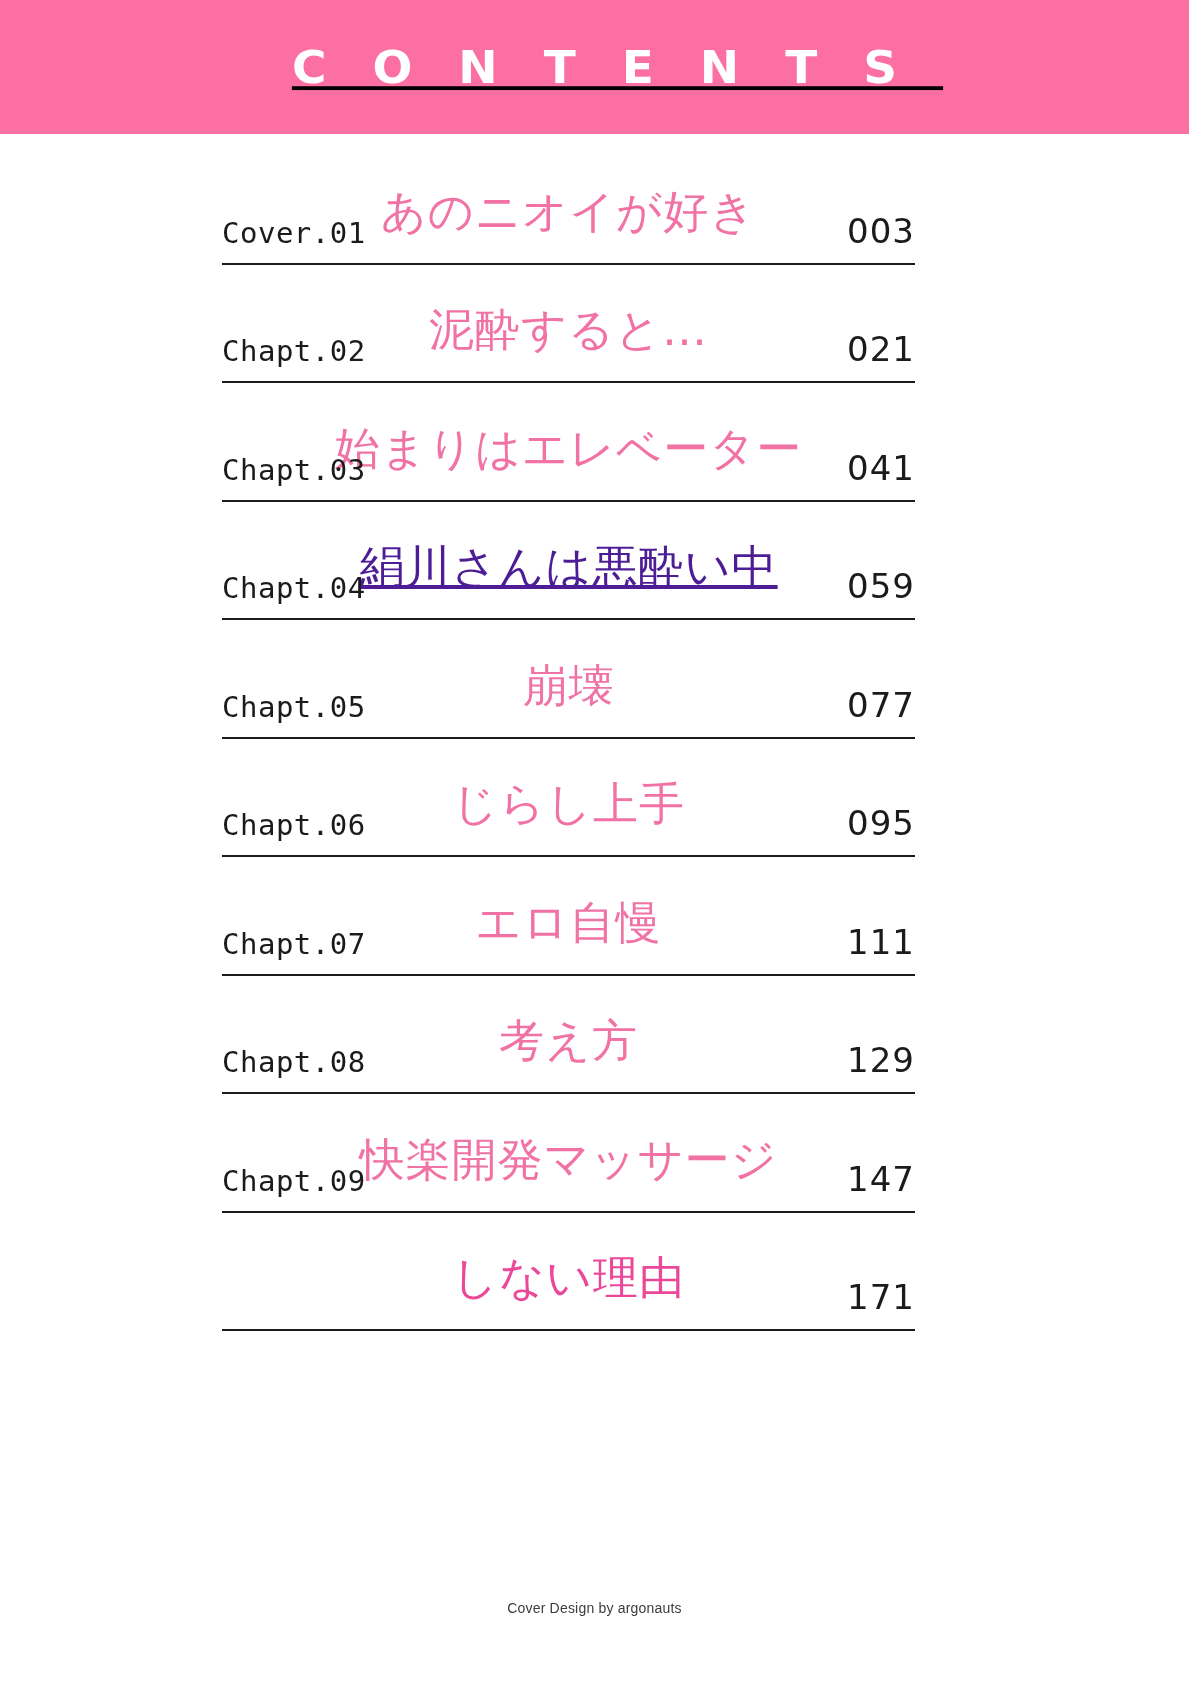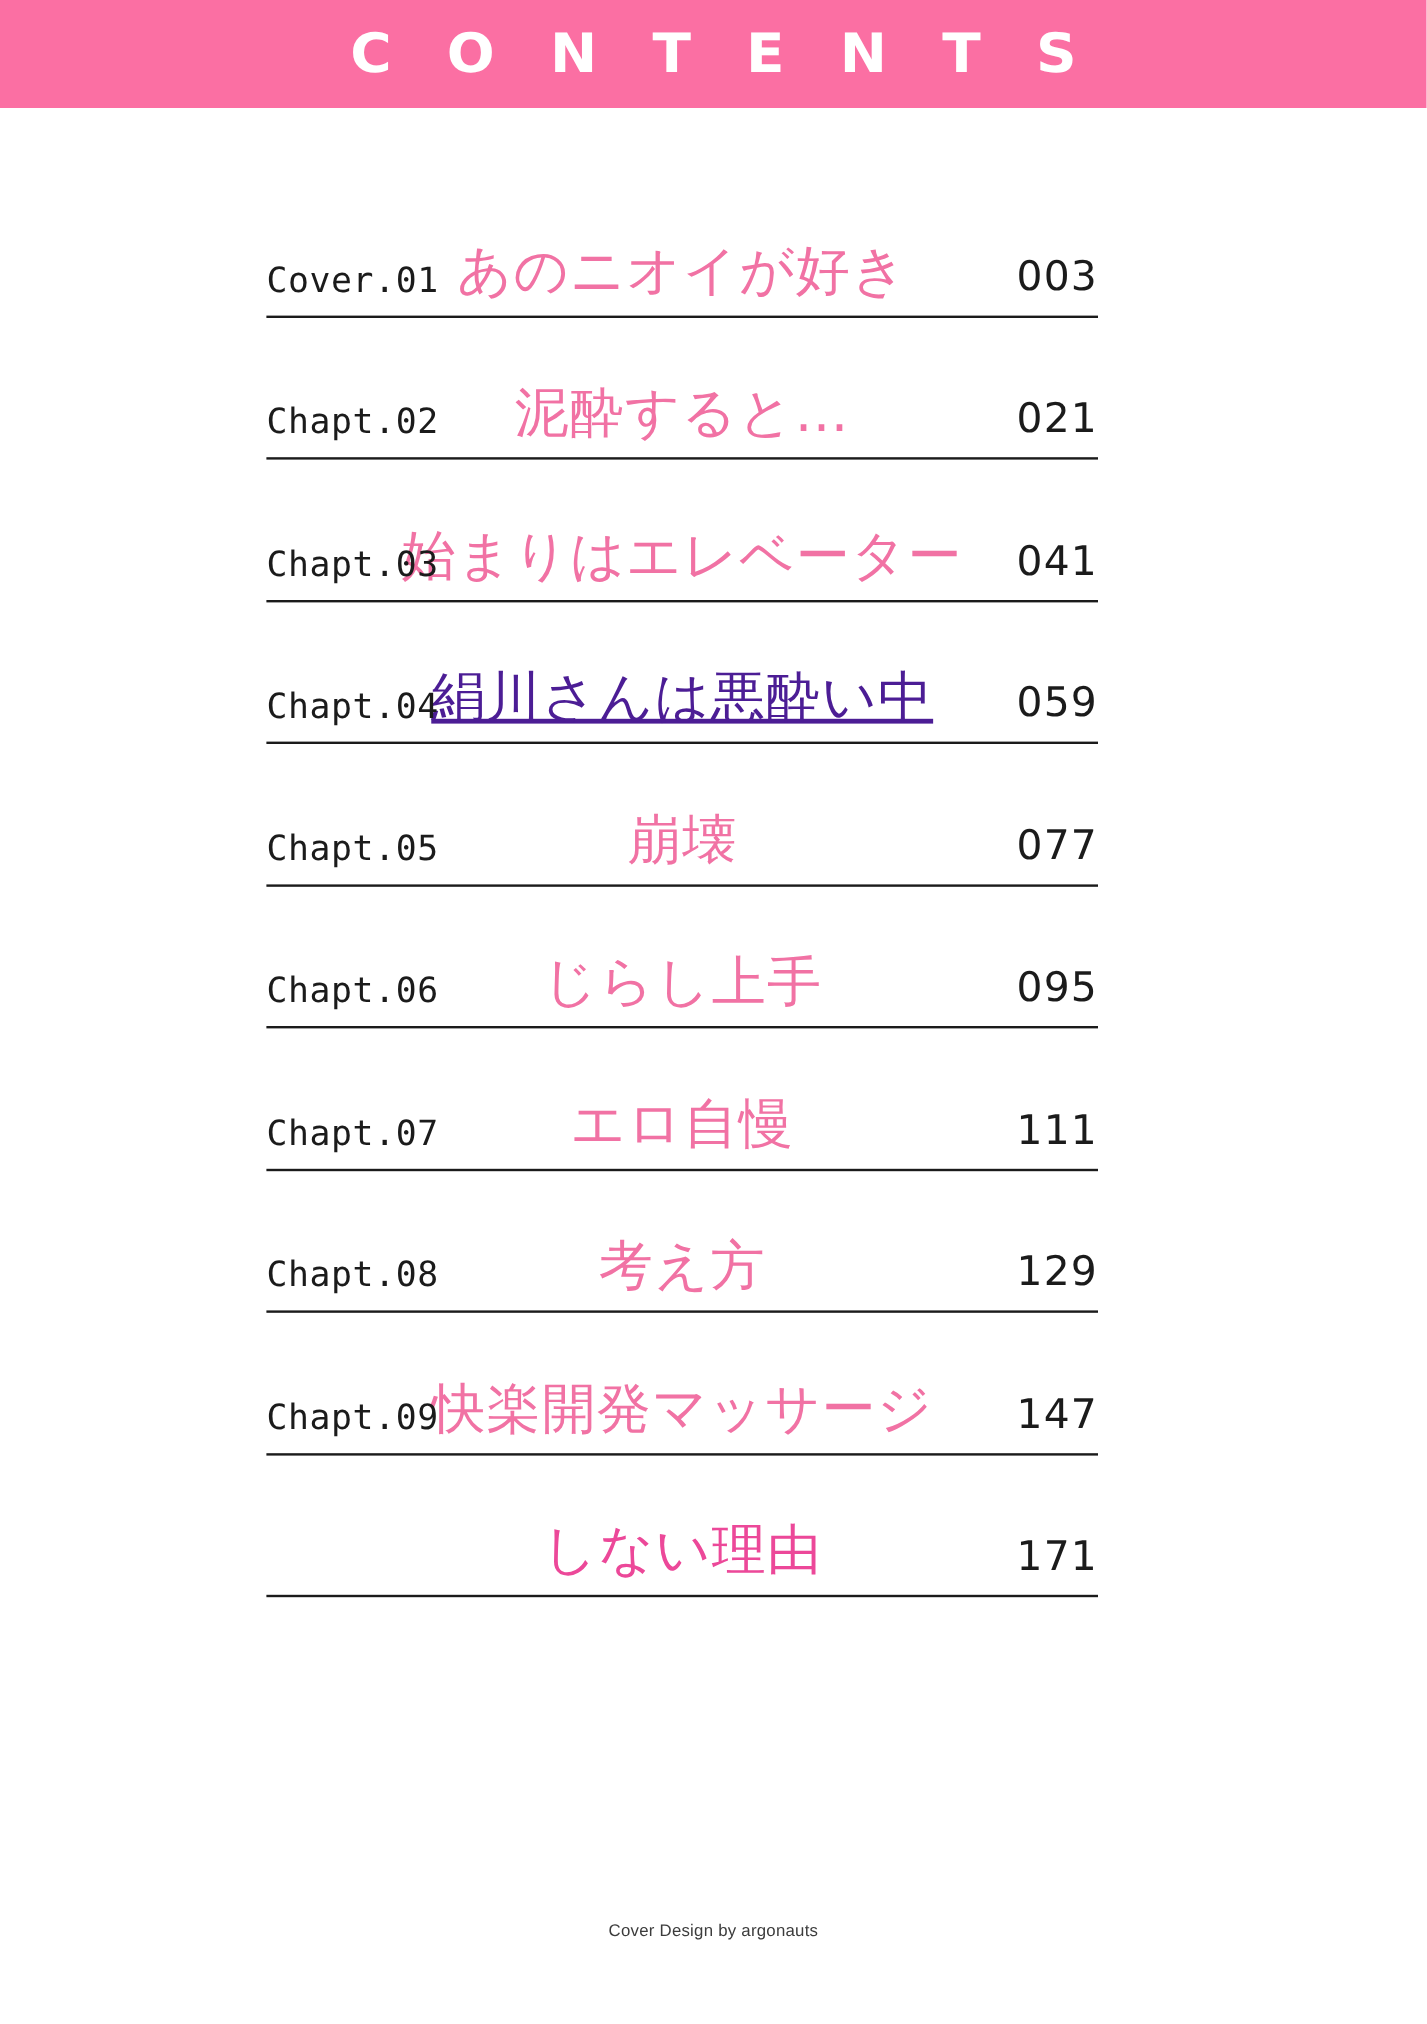--- a/index.html
+++ b/index.html
@@ -8,24 +8,25 @@
     position: relative;
     width: 1189px;
     height: 1687px;
     background: #ffffff;
     overflow: hidden;
     font-family: "DejaVu Sans", sans-serif;
   }
   .header-bar {
     position: absolute;
     left: 0; top: 0;
-    width: 1189px; height: 90px;
+    width: 1189px; height: 134px;
     display: flex;
     align-items: center;
     justify-content: center;
+    text-decoration: underline;
   }
   .header-title {
     color: #ffffff;
     font-family: "DejaVu Sans", sans-serif;
     font-weight: 900;
     font-size: 47px;
     letter-spacing: 46px;
     padding-left: 46px; 
     transform: scaleY(0.96);
     white-space: nowrap;
@@ -52,21 +53,21 @@
     font-size: 29px;
     color: #1b1b1b;
     letter-spacing: 0.5px;
     white-space: nowrap;
   }
   .chap-title {
     font-family: "DejaVu Sans", sans-serif;
     font-size: 45px;
     font-weight: 500;
     color: #f172a4;
-    padding-bottom: 7px;
+    padding-bottom: 21px;
     white-space: nowrap;
     letter-spacing: 1px;
   }
   .page-num {
     position: absolute;
     right: 0;
     bottom: 12px;
     font-family: "DejaVu Sans", sans-serif;
     font-size: 34px;
     color: #1b1b1b;

